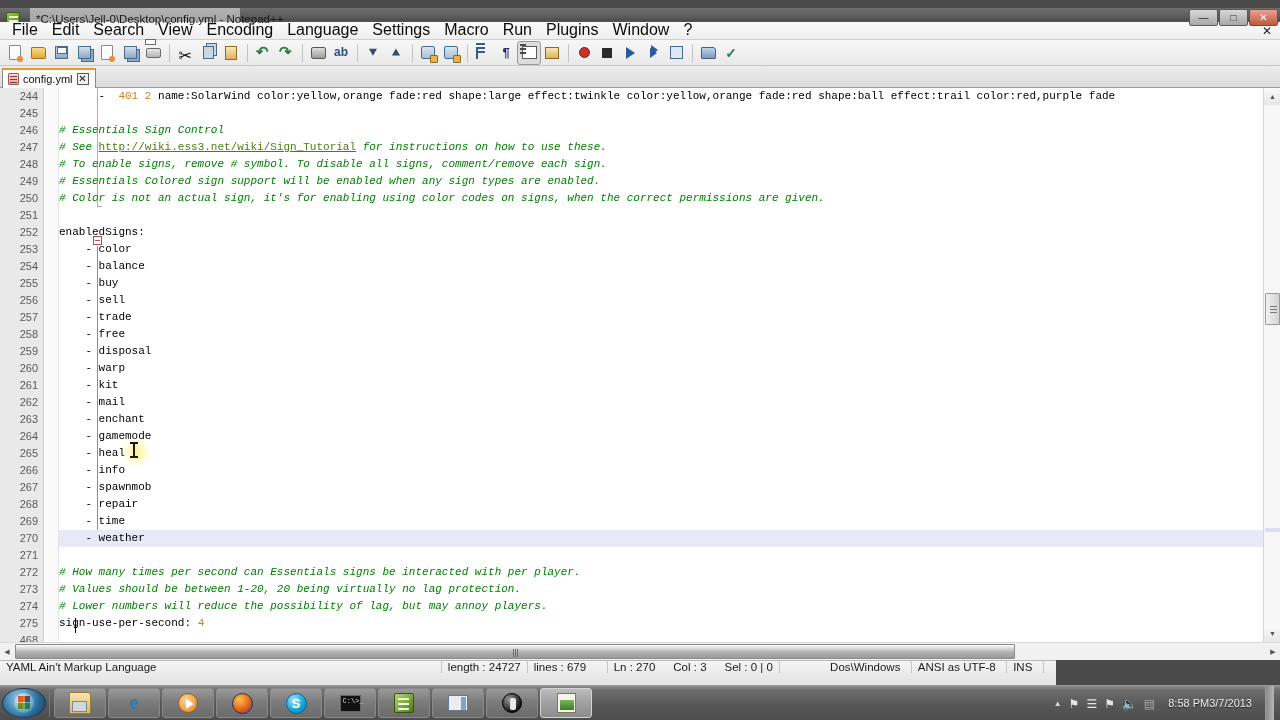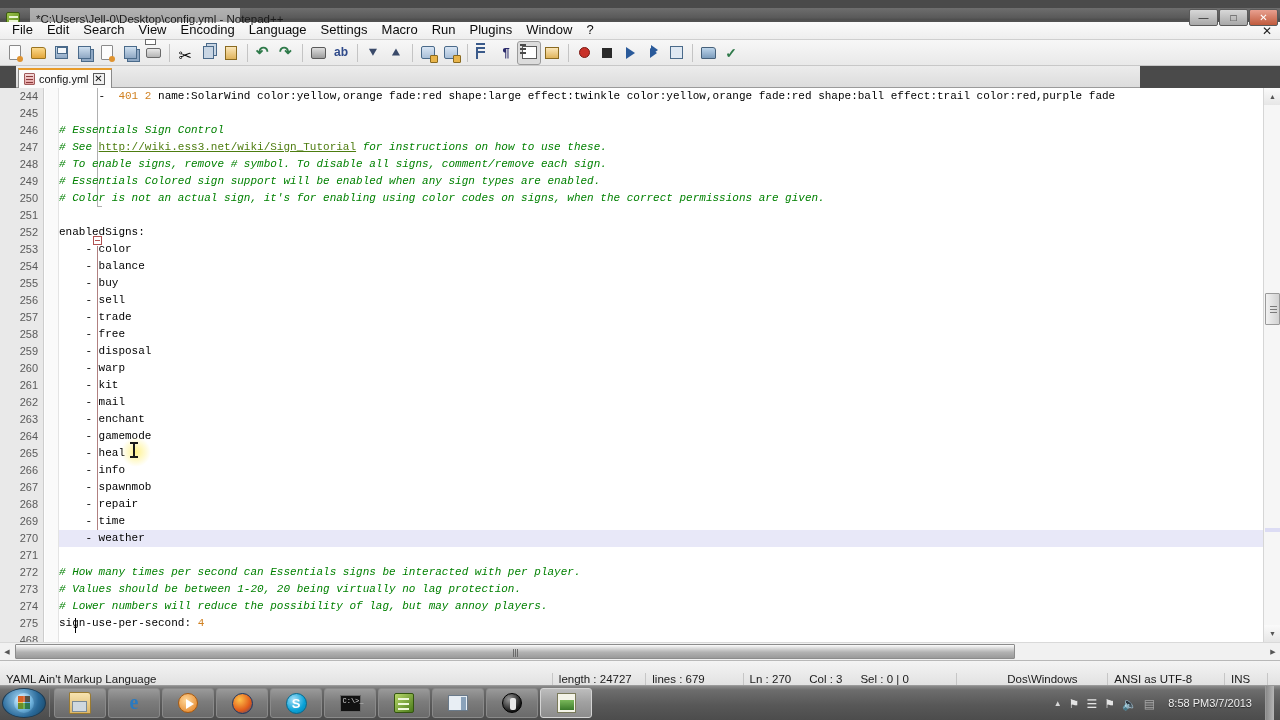--- a/index.html
+++ b/index.html
@@ -49,21 +49,21 @@
   .winbtn .gl { font-size:10px; line-height:1; }
 
   
   .menubar {
     position:absolute; left:0; top:22px; width:1280px; height:18px;
     background: linear-gradient(to bottom,#fbfbfb,#eeeeee);
     border-bottom:1px solid #cfcfcf;
   }
   .menus { display:flex; align-items:center; height:18px; padding-left:5px; }
   .menu-item {
-    font-size:13px; color:#0b0b0b; padding:0 7px; height:20px; line-height:18px;
+    font-size:16px; color:#0b0b0b; padding:0 7px; height:20px; line-height:18px;
     white-space:nowrap; cursor:default;
   }
   .doc-close {
     position:absolute; right:8px; top:1px; font-size:12px; color:#222;
     font-family:"Liberation Sans", sans-serif; line-height:16px; cursor:default;
   }
 
   
   .toolbar {
     position:absolute; left:0; top:40px; width:1280px; height:26px;
@@ -107,21 +107,21 @@
   .g-stop{width:10px;height:10px;background:#2a2a2a;}
   .g-play{width:0;height:0;border-left:9px solid #2a5a9a;border-top:6px solid transparent;border-bottom:6px solid transparent;}
   .g-playall{width:0;height:0;border-left:7px solid #2a5a9a;border-top:5px solid transparent;border-bottom:5px solid transparent;box-shadow:none;}
   .g-playall:after{content:"";position:absolute;left:9px;top:3px;width:0;height:0;border-left:7px solid #2a5a9a;border-top:5px solid transparent;border-bottom:5px solid transparent;}
   .g-savemac{width:13px;height:13px;background:#dfe8f2;border:1px solid #4a6a8a;}
   .g-openfold{width:15px;height:12px;background:linear-gradient(to bottom,#bcd4ea,#7c9cbc);border:1px solid #46607a;border-radius:1px 3px 1px 1px;}
   .g-spell{color:#2f7a4a;font-size:14px;font-weight:bold;}
 
   
   .tabbar {
-    position:absolute; left:16px; top:66px; width:1124px; height:22px;
+    position:absolute; left:0; top:66px; width:1280px; height:22px;
     background: linear-gradient(to bottom,#ececec,#dcdcdc);
     border-bottom:1px solid #9a9a9a;
   }
   .tab {
     position:absolute; left:2px; top:2px; height:20px;
     background:#fbfbfb;
     border:1px solid #8a8a8a; border-bottom:none;
     display:flex; align-items:center; padding:0 6px 0 5px; gap:4px;
     border-top:2px solid #e89b2a;
     cursor:default;
@@ -222,24 +222,24 @@
     background:linear-gradient(to bottom,#fcfcfc,#b2b2b2 55%,#9a9a9a);
     border:1px solid #8c8c8c; border-radius:1px;
   }
   .hs-thumb:after{
     content:""; position:absolute; left:497px; top:4px; width:1px; height:8px;
     background:#6a6a6a; box-shadow:2px 0 0 #6a6a6a, 4px 0 0 #6a6a6a;
   }
 
   
   .statusbar {
-    position:absolute; left:0; top:660px; width:1280px; height:25px;
+    position:absolute; left:0; top:660px; width:1056px; height:25px;
     background:linear-gradient(to bottom,#f4f4f4,#e2e2e2);
     border-top:1px solid #b8b8b8;
-    display:flex; align-items:flex-end;
+    display:flex; align-items:flex-start;
     font-size:11.5px; color:#1a1a1a;
   }
   .sb-cell {
     display:flex; align-items:center; padding:0 6px;
     border-right:1px solid #c6c6c6; white-space:nowrap;
   }
   .sb-cell.lang { width:570px; }
   .sb-cell.len  { width:96px; }
   .sb-cell.lines{ width:100px; }
   .sb-cell.pos  { width:220px; display:flex; gap:18px; }

